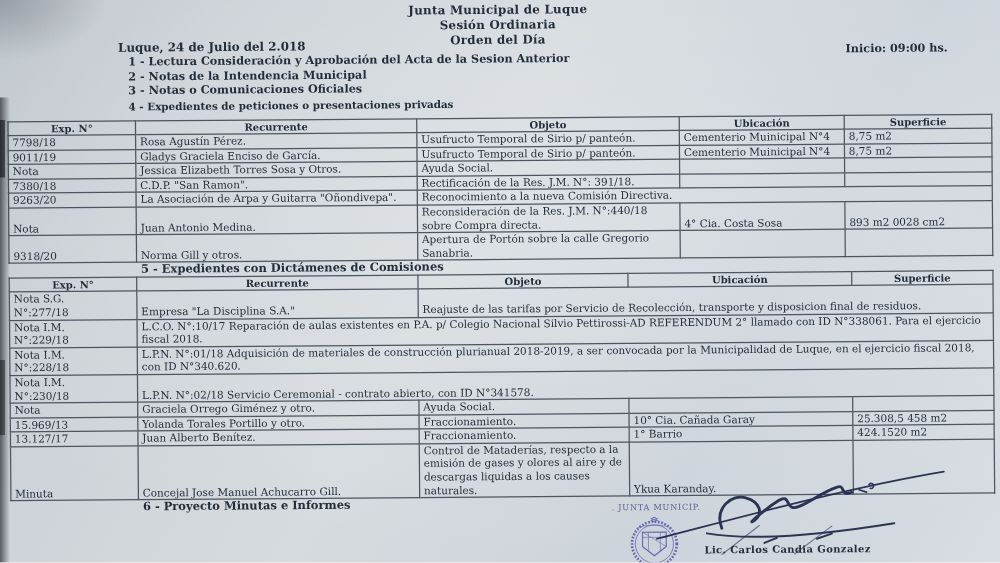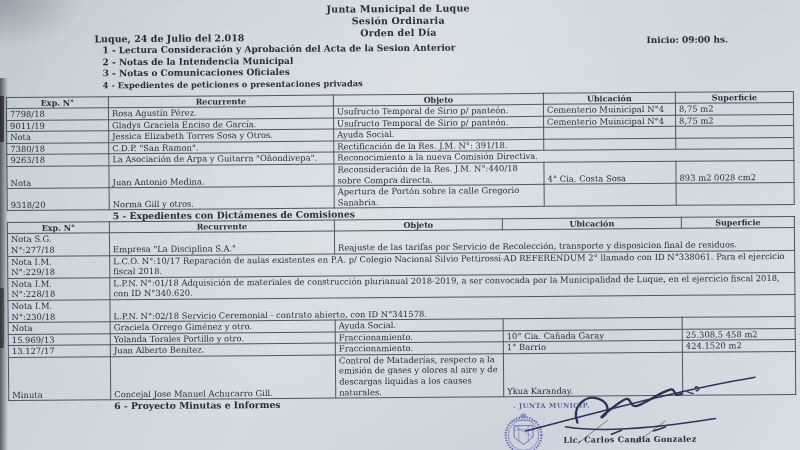--- a/index.html
+++ b/index.html
@@ -15,35 +15,35 @@
     background:linear-gradient(to right, rgba(15,20,26,.62), rgba(15,20,26,0));
     pointer-events:none;}
   .edge-left:before{content:"";position:absolute;left:0;top:18px;width:4px;height:46px;background:rgba(5,8,12,.55);}
   .edge-left:after{content:"";position:absolute;left:0;top:210px;width:4px;height:60px;background:rgba(5,8,12,.45);}
   .corner-shade{position:absolute;left:0;top:0;width:120px;height:70px;
     background:radial-gradient(100% 100% at 0% 0%, rgba(30,36,44,.25), rgba(0,0,0,0) 70%);pointer-events:none;}
   .tilt{position:absolute;left:0;top:0;width:800px;height:450px;
     transform:rotate(-0.45deg);transform-origin:400px 240px;}
   .doc-header{position:absolute;top:3px;left:0;width:100%;text-align:center;
     font-weight:bold;font-size:9.5px;line-height:12px;letter-spacing:.2px;}
-  .inicio{position:absolute;top:37px;left:648px;font-weight:bold;font-size:9px;}
+  .inicio{position:absolute;top:37px;left:678px;font-weight:bold;font-size:9px;}
   .dateline{position:absolute;top:31px;left:96px;font-weight:bold;font-size:9.5px;}
   .agenda{position:absolute;top:43px;left:104px;font-weight:bold;font-size:9px;line-height:11.5px;}
   .agenda .item4{font-size:8.3px;}
   .tables{position:absolute;top:94px;left:7px;width:789px;}
   table{border-collapse:collapse;table-layout:fixed;width:787px;}
   td,th{border:1px solid #4d5560;padding:0 3px;font-size:8.4px;line-height:10.6px;
     overflow:hidden;vertical-align:top;}
   th{font-size:8px;font-weight:bold;text-align:center;line-height:10px;height:10px;}
   .exp{white-space:pre-line;}
   .vb{vertical-align:bottom;}
   .h1{height:11px;} .h2{height:22px;} .h3{height:33px;}
   .sec{font-weight:bold;font-size:9.2px;line-height:11px;padding-left:106px;}
-  .stamp-text{position:absolute;top:403px;left:512px;color:#5c6094;font-size:6.5px;
-    font-weight:bold;letter-spacing:.6px;}
+  .stamp-text{position:absolute;top:403px;left:488px;color:#5c6094;font-size:6.5px;
+    font-weight:normal;letter-spacing:.6px;}
   .crest{position:absolute;top:414px;left:466px;}
   .signature{position:absolute;top:378px;left:518px;}
   .signer{position:absolute;top:436px;left:562px;font-size:8px;font-weight:bold;letter-spacing:.3px;}
 </style>
 </head>
 <body>
 
 <div class="tilt">
 
   <div class="doc-header">
@@ -102,21 +102,21 @@
         <td></td>
       </tr>
       <tr class="h1">
         <td class="exp">7380/18</td>
         <td>C.D.P. "San Ramon".</td>
         <td>Rectificación de la Res. J.M. N°: 391/18.</td>
         <td></td>
         <td></td>
       </tr>
       <tr class="h1">
-        <td class="exp">9263/18</td>
+        <td class="exp">9263/20</td>
         <td>La Asociación de Arpa y Guitarra "Oñondivepa".</td>
         <td colspan="3">Reconocimiento a la nueva Comisión Directiva.</td>
       </tr>
       <tr class="h2">
         <td class="exp vb">Nota</td>
         <td class="vb">Juan Antonio Medina.</td>
         <td>Reconsideración de la Res. J.M. N°:440/18 sobre Compra directa.</td>
         <td class="vb">4° Cia. Costa Sosa</td>
         <td class="vb">893 m2 0028 cm2</td>
       </tr>

